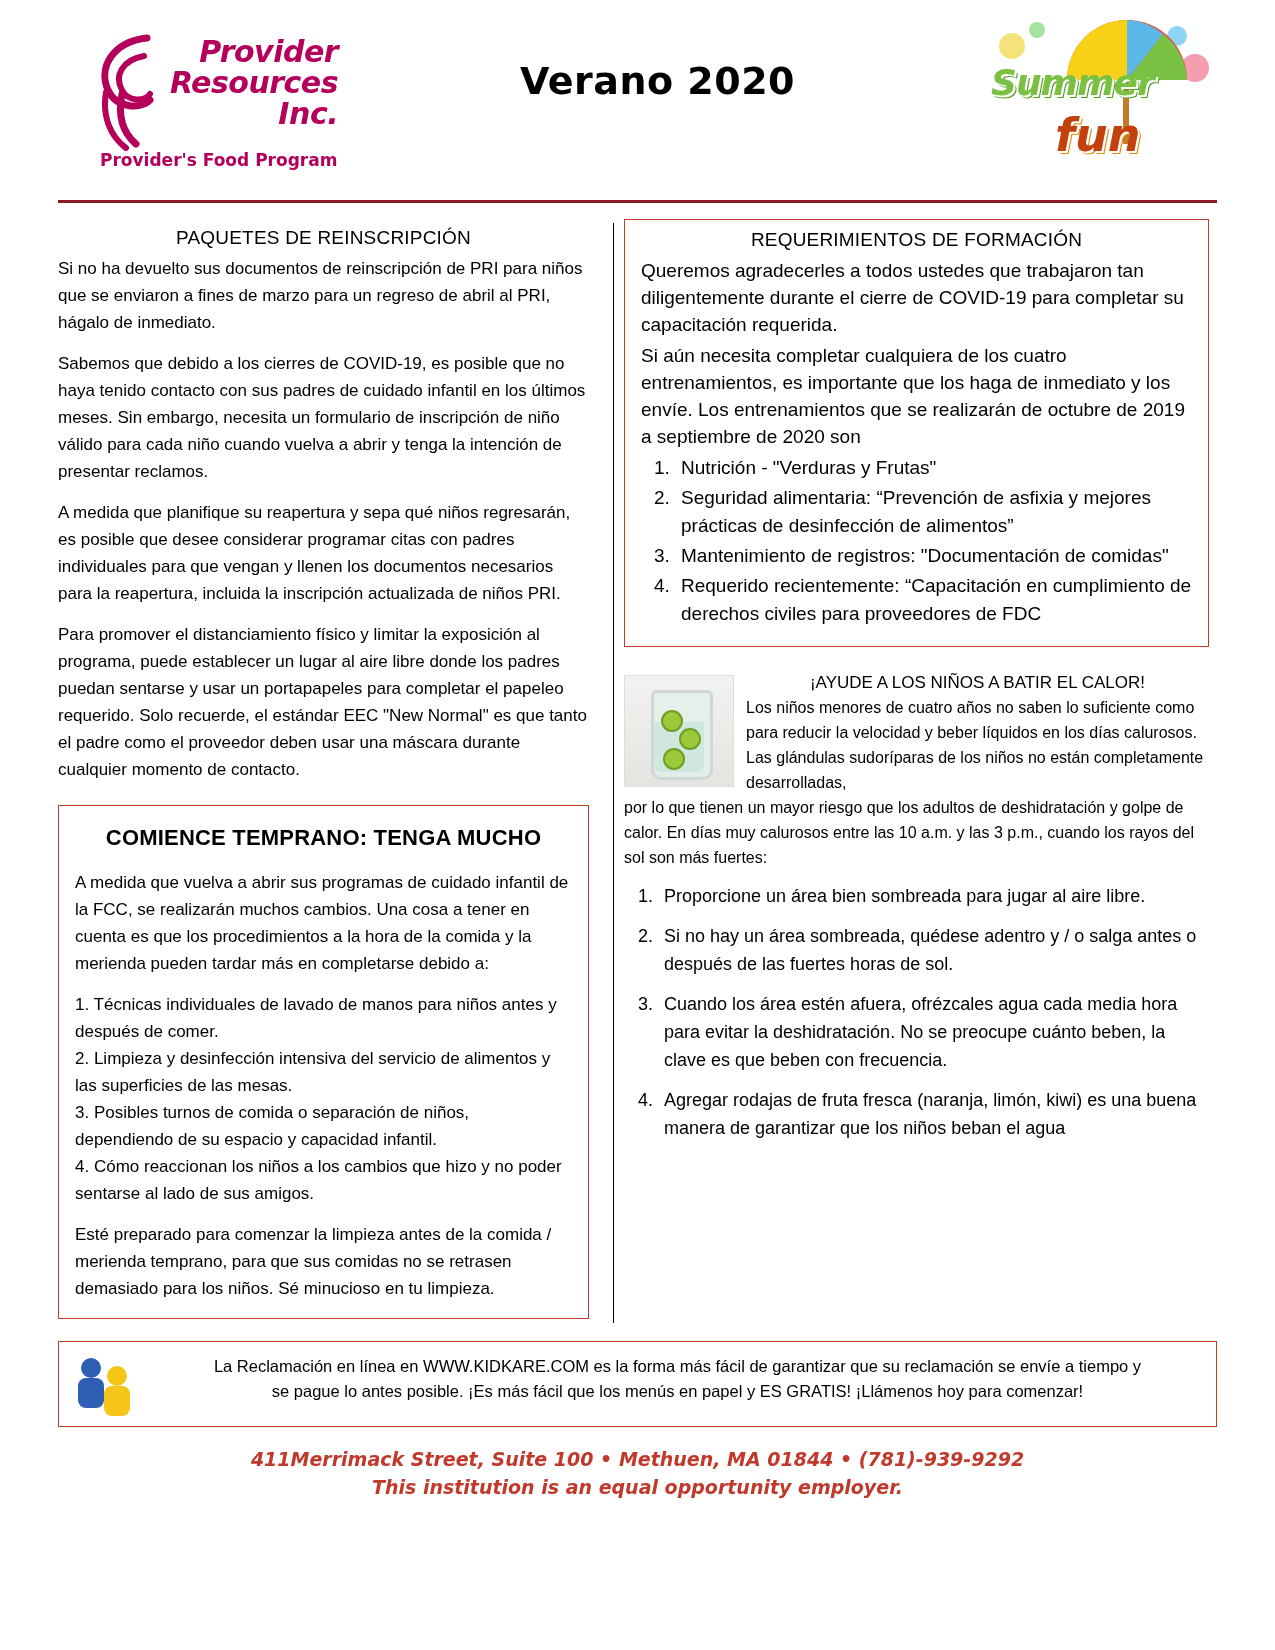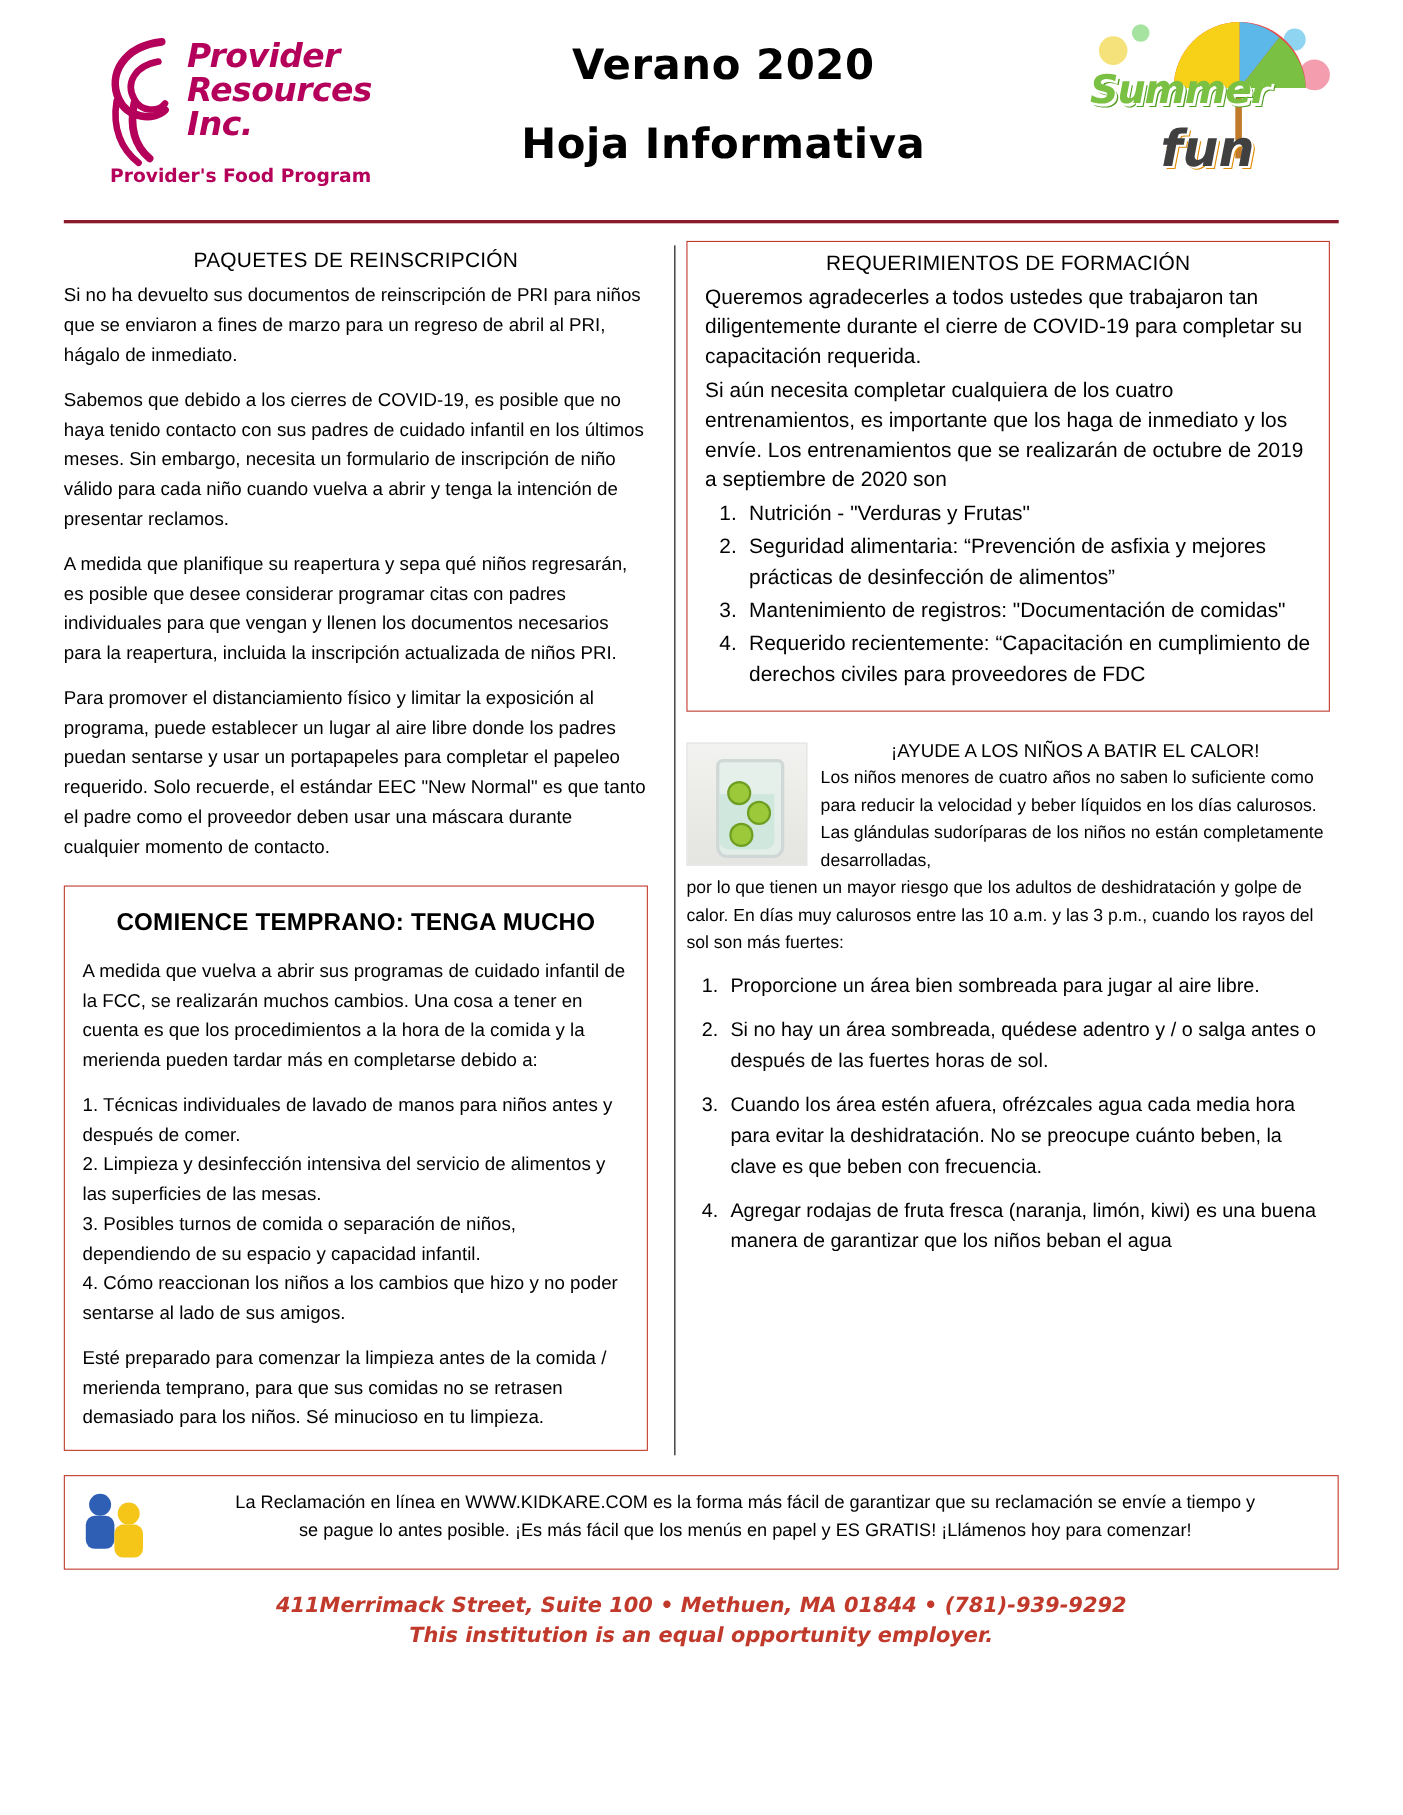--- a/index.html
+++ b/index.html
@@ -29,20 +29,21 @@
     height: 200px;
     display: flex;
     align-items: center;
     justify-content: space-between;
   }
   .logo-left {
     width: 290px;
     height: 180px;
     position: relative;
     flex: 0 0 auto;
+    text-align: right;
   }
   .pri-swirl {
     position: absolute;
     left: 34px;
     top: 22px;
     width: 80px;
     height: 120px;
   }
   .pri-text {
     position: absolute;
@@ -98,21 +99,21 @@
     text-shadow: 2px 2px 0 #ffffff, 3px 3px 0 #4f9e1e;
   }
   .fun-word {
     position: absolute;
     left: 88px;
     top: 98px;
     font-family: "DejaVu Sans", sans-serif;
     font-style: italic;
     font-weight: bold;
     font-size: 46px;
-    color: #404040;
+    color: #c2410c;
     text-shadow: 2px 2px 0 #ffffff, 3px 3px 0 #e08a00;
   }
   .hr-main {
     border: none;
     border-top: 3px solid #8b1a2b;
     margin: 0 0 16px 0;
   }
 
   
   .columns {
@@ -296,21 +297,20 @@
       <div class="pri-text">
         <div>Provider</div>
         <div>Resources</div>
         <div>Inc.</div>
       </div>
       <div class="pri-sub">Provider's Food Program</div>
     </div>
 
     <div class="title-block">
       <div class="t1">Verano 2020</div>
-      <div class="t2">Hoja Informativa</div>
     </div>
 
     <div class="logo-right">
       <svg viewBox="0 0 250 180" width="250" height="180">
         <circle cx="45" cy="36" r="13" fill="#f6e27a"></circle>
         <circle cx="210" cy="26" r="10" fill="#8fd4f0"></circle>
         <circle cx="228" cy="58" r="14" fill="#f28ca0" opacity="0.85"></circle>
         <circle cx="70" cy="20" r="8" fill="#a7e3a0"></circle>
         <path d="M100 70 A60 60 0 0 1 220 70 Z" fill="#e94b4b"></path>
         <path d="M100 70 A60 60 0 0 1 160 10 L160 70 Z" fill="#f7d117"></path>

